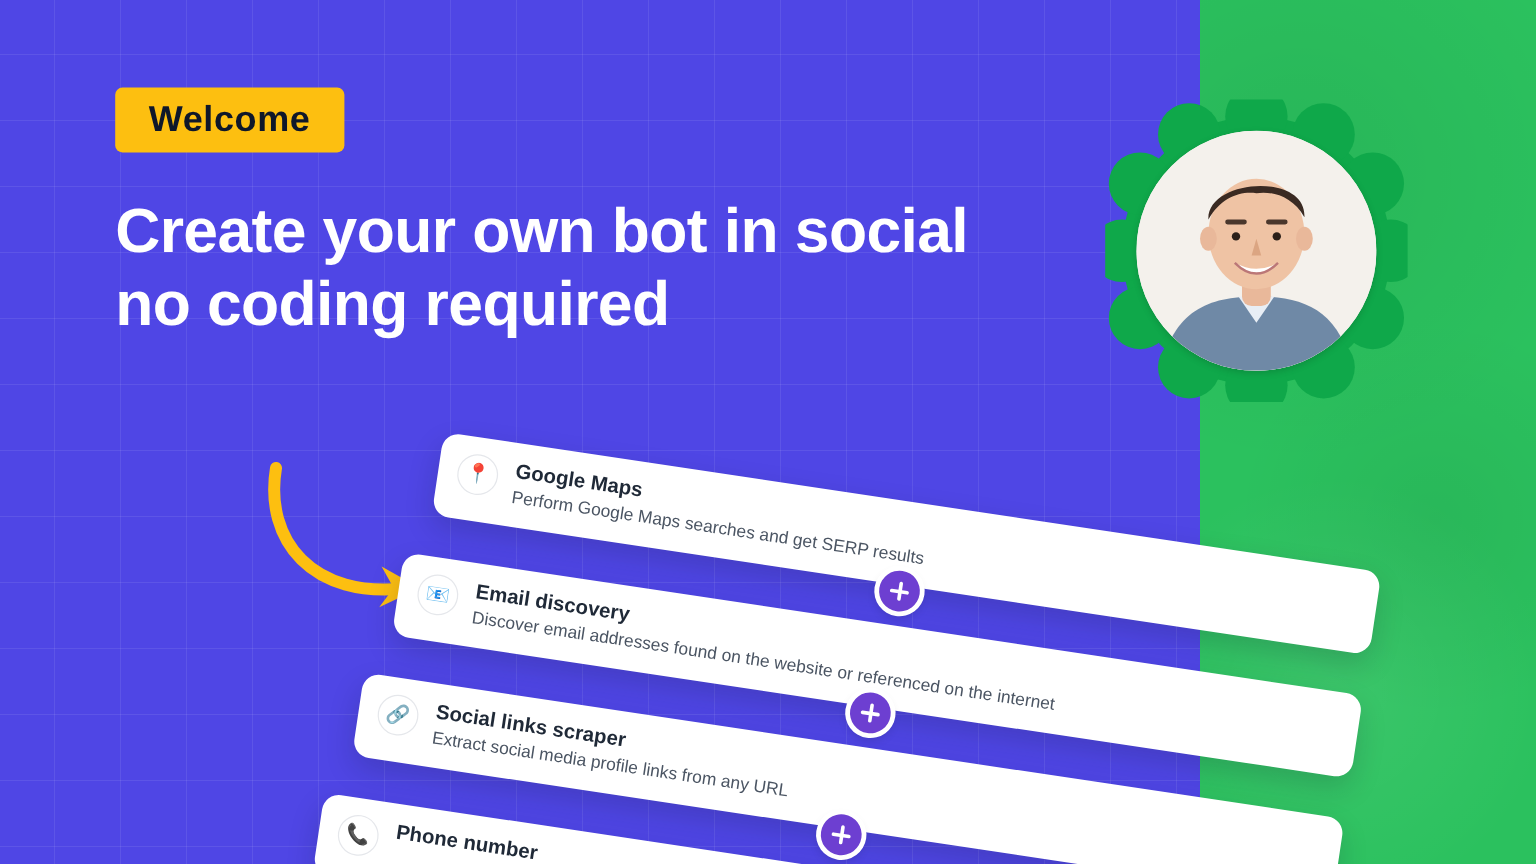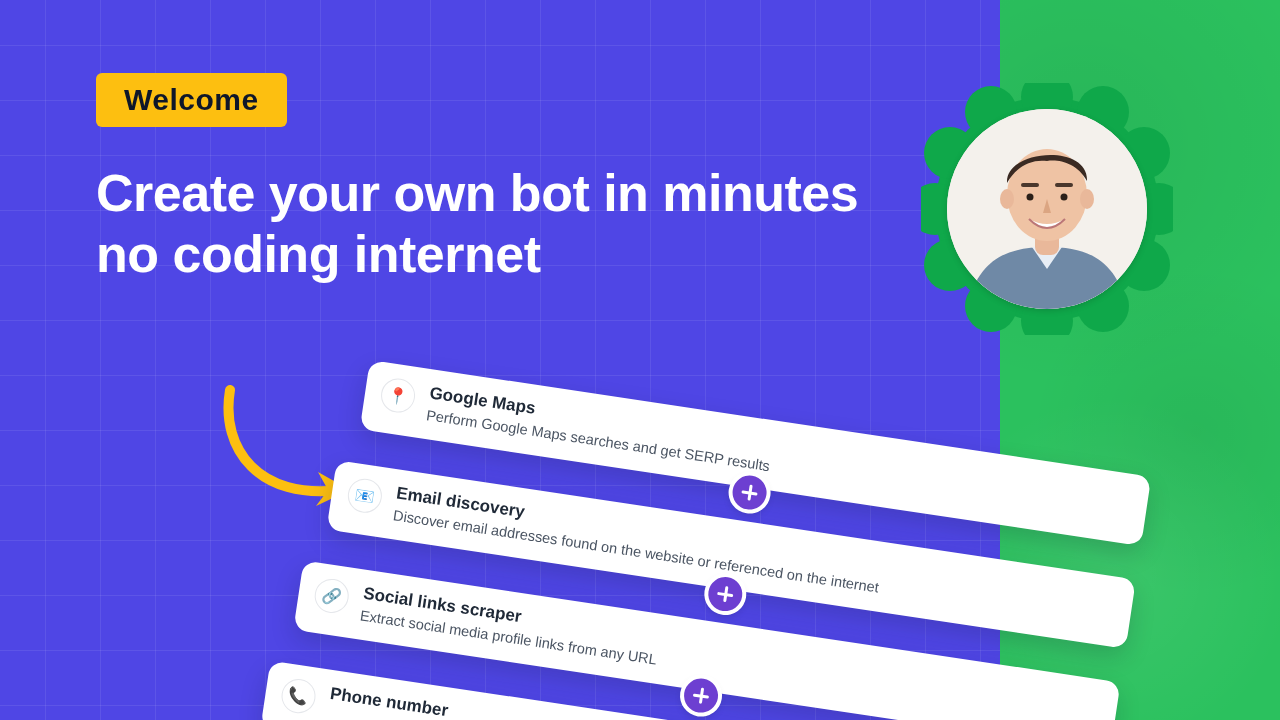--- a/index.html
+++ b/index.html
@@ -150,21 +150,21 @@
 
 <div class="stage">
 
   <div class="blue-panel"></div>
   <div class="green-texture"></div>
 
   <div class="badge">
     <span>Welcome</span>
   </div>
 
-  <h1 class="headline">Create your own bot in minutes no coding internet</h1>
+  <h1 class="headline">Create your own bot in social no coding required</h1>
 
   <div class="avatar-wrap">
     <svg class="scallop" viewBox="0 0 252 252">
       <g transform="translate(126,126)">
         <circle r="112" fill="#0fa84a"></circle>
 
         <g fill="#0fa84a">
           <circle cx="0" cy="-112" r="26"></circle>
           <circle cx="56" cy="-97" r="26"></circle>
           <circle cx="97" cy="-56" r="26"></circle>

